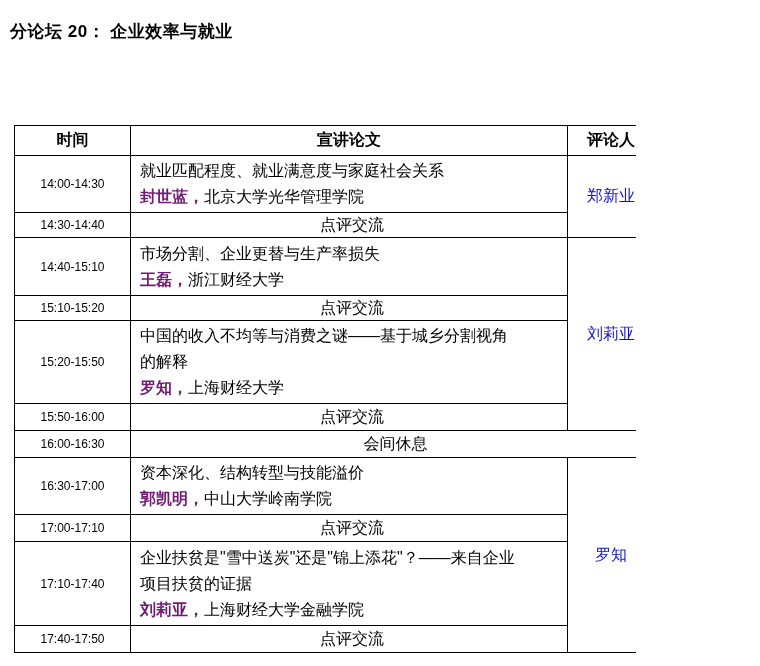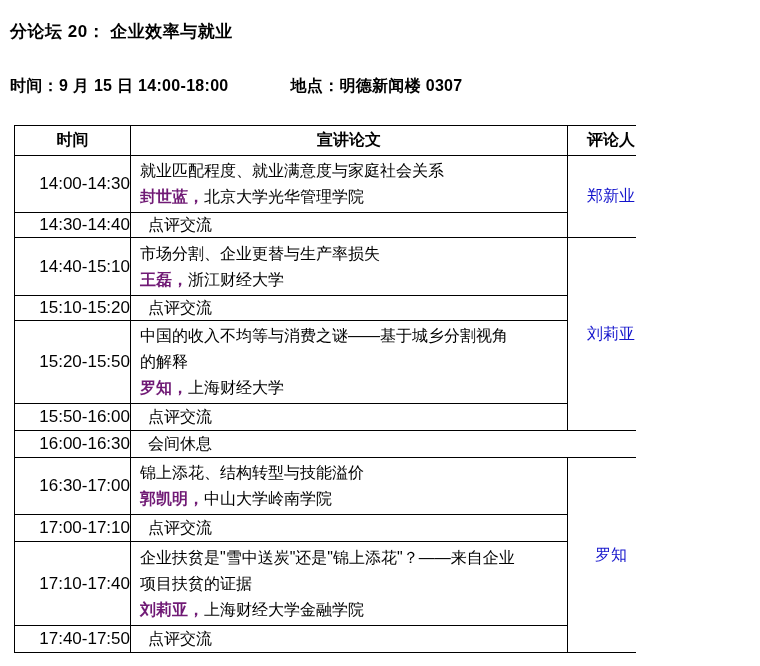--- a/index.html
+++ b/index.html
@@ -4,40 +4,37 @@
 <style>
   html,body{margin:0;padding:0;background:#fff;}
   body{width:760px;height:666px;font-family:"Liberation Sans","DejaVu Sans",sans-serif;color:#000;}
   .page{position:relative;width:636px;height:666px;background:#fff;overflow:hidden;}
   .doc-title{position:absolute;left:10px;top:20px;font-size:17px;font-weight:bold;letter-spacing:.5px;}
   .info-line{position:absolute;left:10px;top:76px;font-size:16px;font-weight:bold;letter-spacing:.3px;}
   .info-location{margin-left:62px;}
   table.schedule{position:absolute;left:14px;top:125px;width:732px;border-collapse:collapse;table-layout:fixed;border:1.5px solid #000;}
   .schedule th,.schedule td{border:1px solid #000;padding:0;font-size:16px;overflow:hidden;}
   .schedule th{font-weight:bold;text-align:center;height:29px;margin-top:46px;}
-  td.time{text-align:right;vertical-align:middle;font-size:17px;white-space:nowrap;}
+  td.time{text-align:center;vertical-align:middle;font-size:12px;white-space:nowrap;}
   td.paper{vertical-align:middle;padding:2px 0 2px 9px;line-height:26px;}
   .paper-title{max-width:378px;}
   .paper-author{max-width:400px;}
   .speaker{color:#701a75;font-weight:bold;}
-  td.activity{padding:0 0 0 17px;vertical-align:middle;}
+  td.activity{padding:0 0 0 6px;vertical-align:middle;text-align:center;}
   td.person{text-align:center;vertical-align:middle;color:#1414cc;font-weight:normal;font-size:16px;}
   tr.h25{height:25px;} tr.h27{height:27px;} tr.h56{height:56px;} tr.h57{height:57px;}
   tr.h58{height:58px;} tr.h83{height:83px;} tr.h84{height:84px;}
 </style>
 </head>
 <body>
 
 <div class="page">
 
   <div class="doc-title">分论坛 20： 企业效率与就业</div>
 
-  <div class="info-line">
-    <span>时间：9 月 15 日 14:00-18:00</span><span class="info-location">地点：明德新闻楼 0307</span>
-  </div>
 
   <table class="schedule">
     <colgroup>
       <col style="width:116px">
         <col style="width:437px">
         <col style="width:87px">
         <col style="width:92px">
     </colgroup>
     <tbody>
         <tr>
@@ -90,21 +87,21 @@
     </tr>
 
     <tr class="h27">
       <td class="time">16:00-16:30</td>
       <td class="activity" colspan="2">会间休息</td>
     </tr>
 
     <tr class="h56">
       <td class="time">16:30-17:00</td>
       <td class="paper">
-        <div class="paper-title">锦上添花、结构转型与技能溢价</div>
+        <div class="paper-title">资本深化、结构转型与技能溢价</div>
         <div class="paper-author"><span class="speaker">郭凯明，</span><span>中山大学岭南学院</span></div>
       </td>
       <td class="person" rowspan="4">罗知</td>
     </tr>
 
     <tr class="h27">
       <td class="time">17:00-17:10</td>
       <td class="activity">点评交流</td>
     </tr>
 

